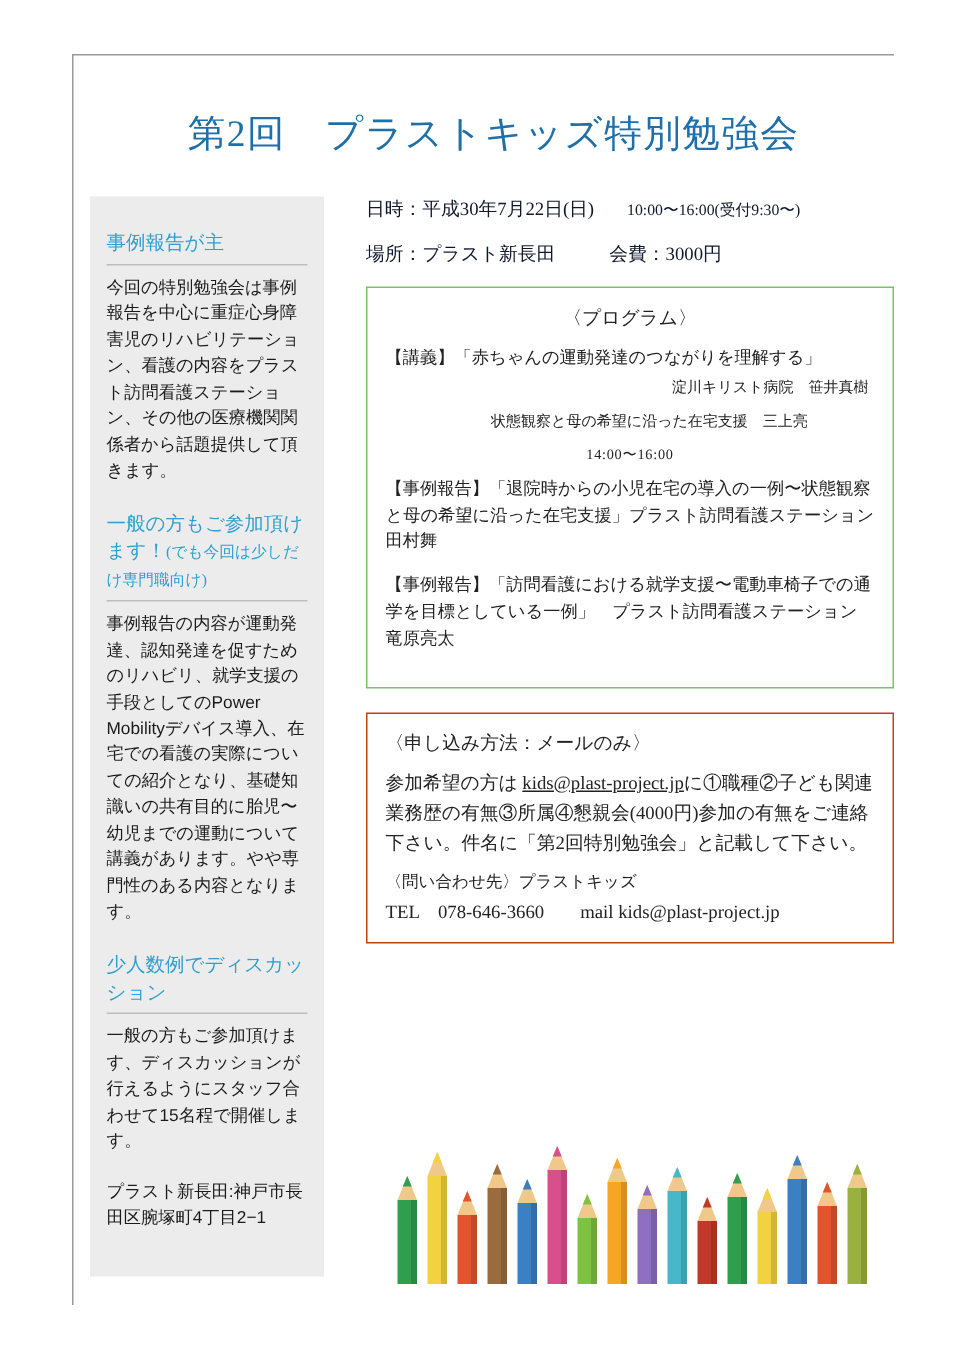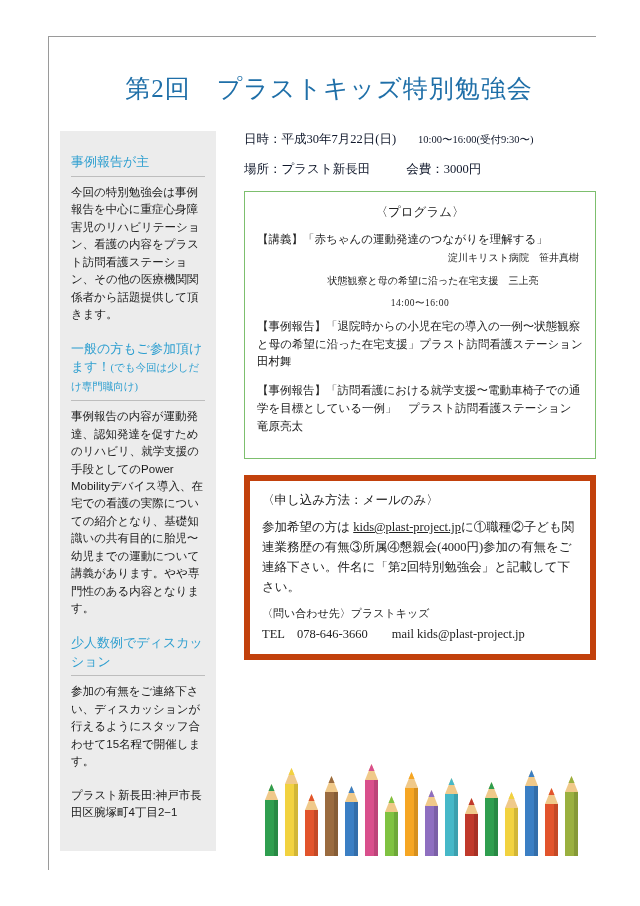--- a/index.html
+++ b/index.html
@@ -143,21 +143,21 @@
     text-align: right;
     margin: 1px 0 9px 0;
     padding-right: 4px;
   }
   .prog-speaker.indent-mid {
     text-align: center;
     padding-left: 30px;
   }
 
   .apply-box {
-    border: 6px solid #c2410c;
+    border: 1px solid #c2410c;
     padding: 9px 12px 11px 12px;
     box-sizing: border-box;
     width: 352px;
     margin-top: 16px;
   }
   .apply-h {
     font-size: 12.5px;
     margin: 2px 0 8px 0;
   }
   .apply-p {
@@ -202,21 +202,21 @@
     <div class="side-p">今回の特別勉強会は事例報告を中心に重症心身障害児のリハビリテーション、看護の内容をプラスト訪問看護ステーション、その他の医療機関関係者から話題提供して頂きます。</div>
 
     <div class="side-h2">
       <span>一般の方もご参加頂けます！</span><span class="small">(でも今回は少しだけ専門職向け)</span>
     </div>
     <div class="side-rule"></div>
     <div class="side-p">事例報告の内容が運動発達、認知発達を促すためのリハビリ、就学支援の手段としてのPower Mobilityデバイス導入、在宅での看護の実際についての紹介となり、基礎知識いの共有目的に胎児〜幼児までの運動について講義があります。やや専門性のある内容となります。</div>
 
     <div class="side-h">少人数例でディスカッション</div>
     <div class="side-rule"></div>
-    <div class="side-p">参加の有無をご連絡下さい、ディスカッションが行えるようにスタッフ合わせて15名程で開催します。</div>
+    <div class="side-p">一般の方もご参加頂けます、ディスカッションが行えるようにスタッフ合わせて15名程で開催します。</div>
 
     <div class="side-p addr">プラスト新長田:神戸市長田区腕塚町4丁目2−1</div>
   </div>
 
   <div class="content">
 
     <div class="meta-row">
       <span class="lead">日時：平成30年7月22日(日)</span><span class="tail">10:00〜16:00(受付9:30〜)</span>
     </div>
 

